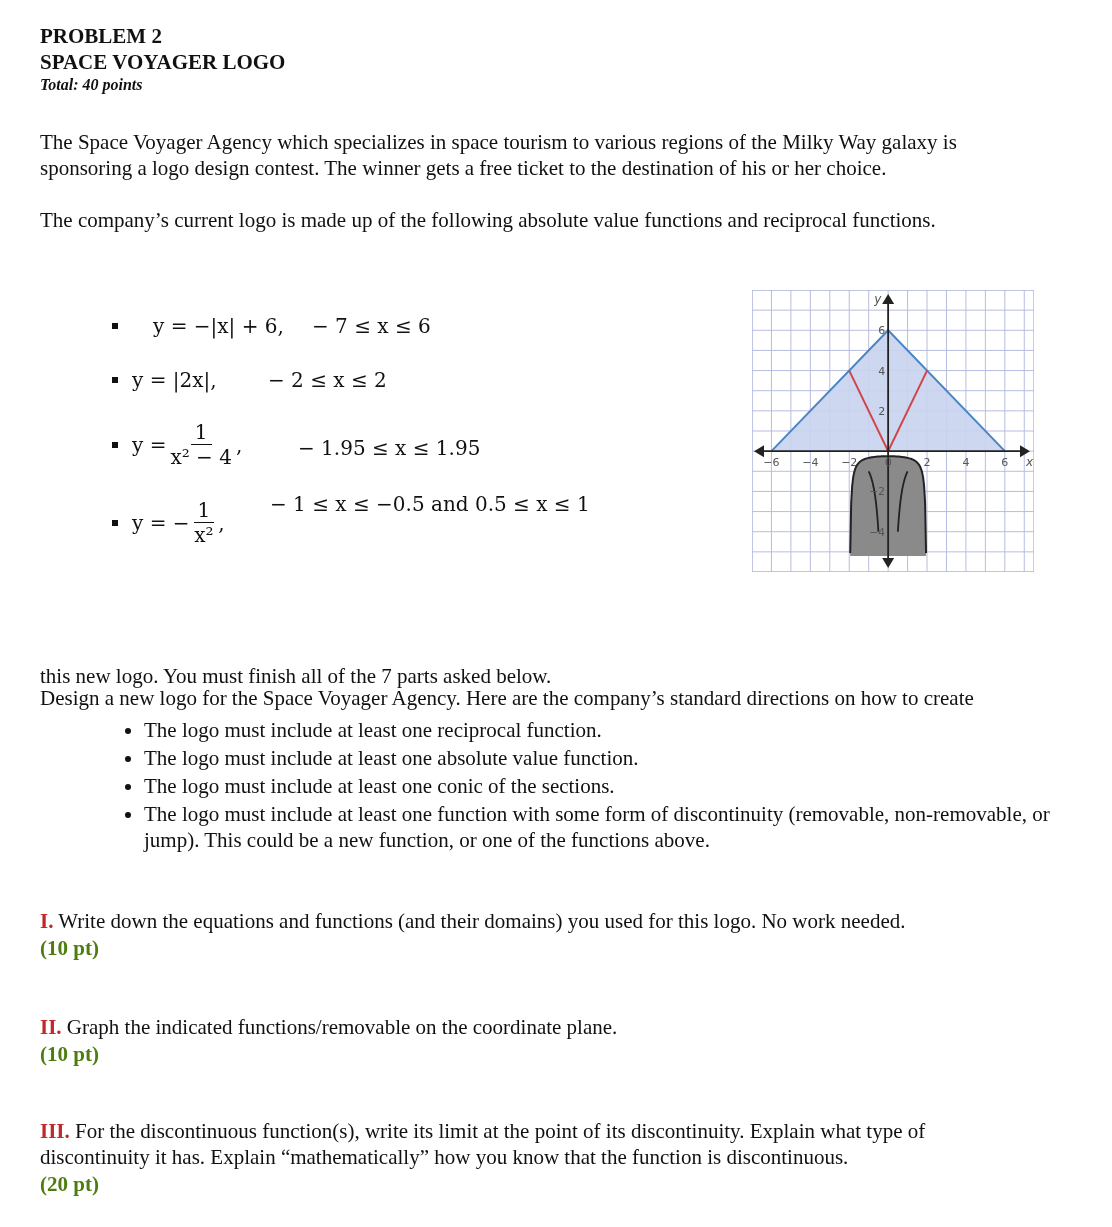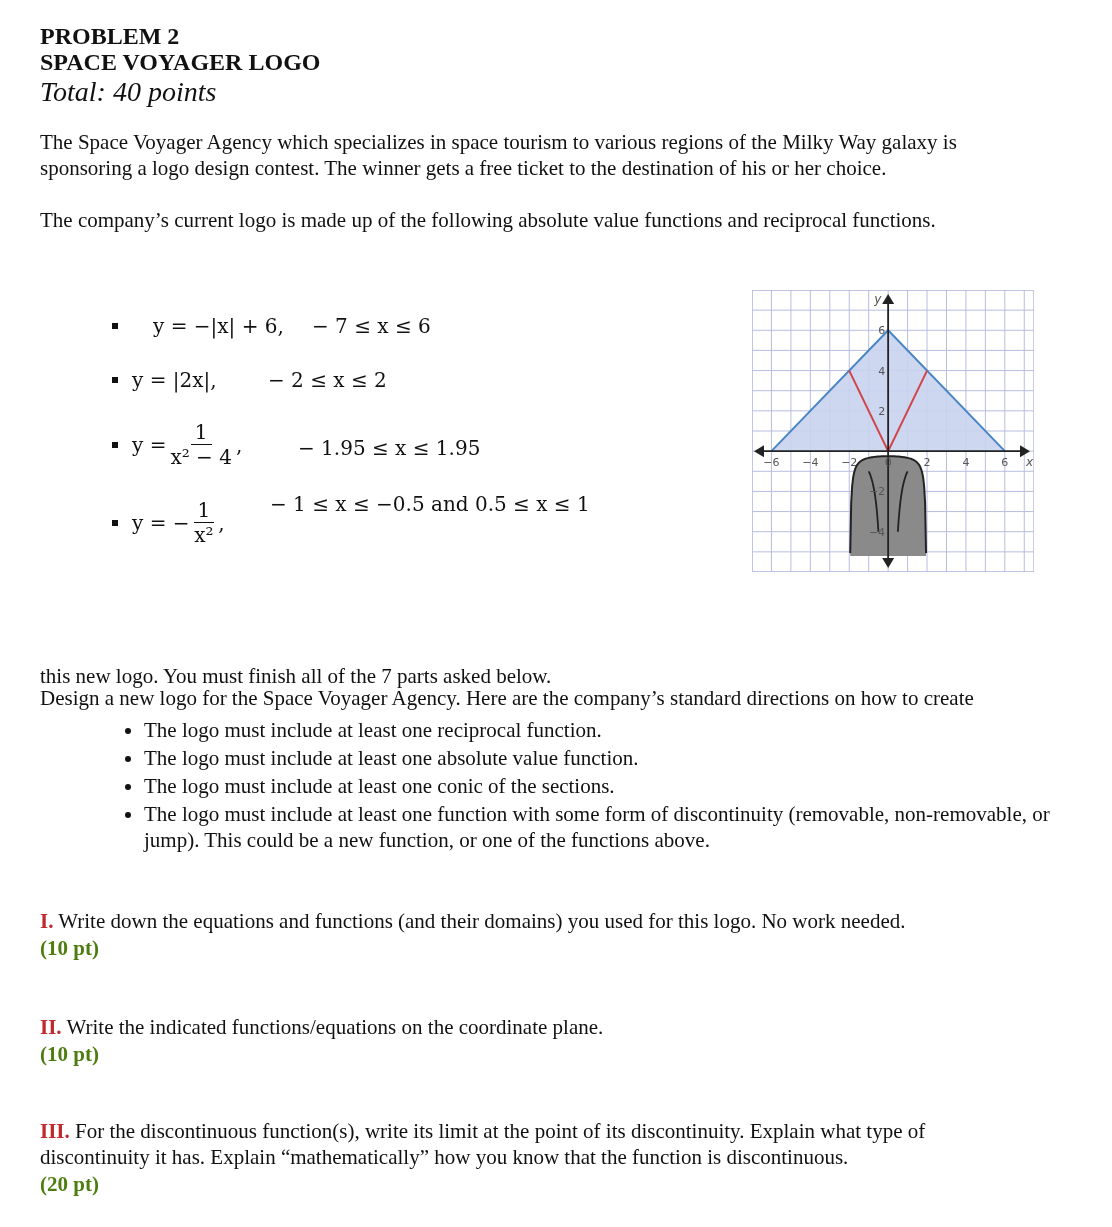--- a/index.html
+++ b/index.html
@@ -1,18 +1,18 @@
 <!DOCTYPE html>
 <html><head>
 <meta charset="utf-8">
 <style>
   body { margin:0; background:#fff; width:1112px; height:1227px; position:relative; font-family:"Liberation Serif","DejaVu Serif",serif; color:#111; }
   .abs { position:absolute; }
-  .h { font-weight:bold; font-size:24px; line-height:26px; }
-  .it { font-style:italic; font-weight:normal; font-size:28px; }
+  .h { font-weight:bold; font-size:21px; line-height:26px; }
+  .it { font-style:italic; font-weight:bold; font-size:16px; }
   .p { font-size:21px; line-height:26px; }
   .math { font-family:"DejaVu Serif","Liberation Serif",serif; font-size:20px; }
   .eq-row { position:absolute; left:112px; display:flex; align-items:center; }
   .sq { width:6px; height:6px; background:#111; margin-right:14px; }
   .dom { position:absolute; }
   .frac { display:inline-flex; flex-direction:column; align-items:center; vertical-align:middle; margin:0 4px; }
   .frac .num { border-bottom:1.5px solid #111; padding:0 4px; line-height:24px; }
   .frac .den { line-height:24px; }
   ul.b { position:absolute; left:70px; top:716px; margin:0; padding-left:38px; font-size:21px; line-height:28px; width:960px; }
   ul.b li { padding-left:0;margin-left:36px; }
@@ -136,21 +136,21 @@
 </ul>
 
 <div class="abs p" style="left:40px;top:908px;">
   <span class="red">I.</span>
   <span>Write down the equations and functions (and their domains) you used for this logo. No work needed.</span>
 </div>
 <div class="abs p navy" style="left:40px;top:935px;">(10 pt)</div>
 
 <div class="abs p" style="left:40px;top:1014px;">
   <span class="red">II.</span>
-  <span>Write the indicated functions/equations on the coordinate plane.</span>
+  <span>Graph the indicated functions/removable on the coordinate plane.</span>
 </div>
 <div class="abs p navy" style="left:40px;top:1041px;">(10 pt)</div>
 
 <div class="abs p" style="left:40px;top:1118px;">
   <span class="red">III.</span>
   <span>For the discontinuous function(s), write its limit at the point of its discontinuity. Explain what type of</span>
 </div>
 <div class="abs p" style="left:40px;top:1144px;">discontinuity it has. Explain “mathematically” how you know that the function is discontinuous.</div>
 <div class="abs p navy" style="left:40px;top:1171px;">(20 pt)</div>
 

